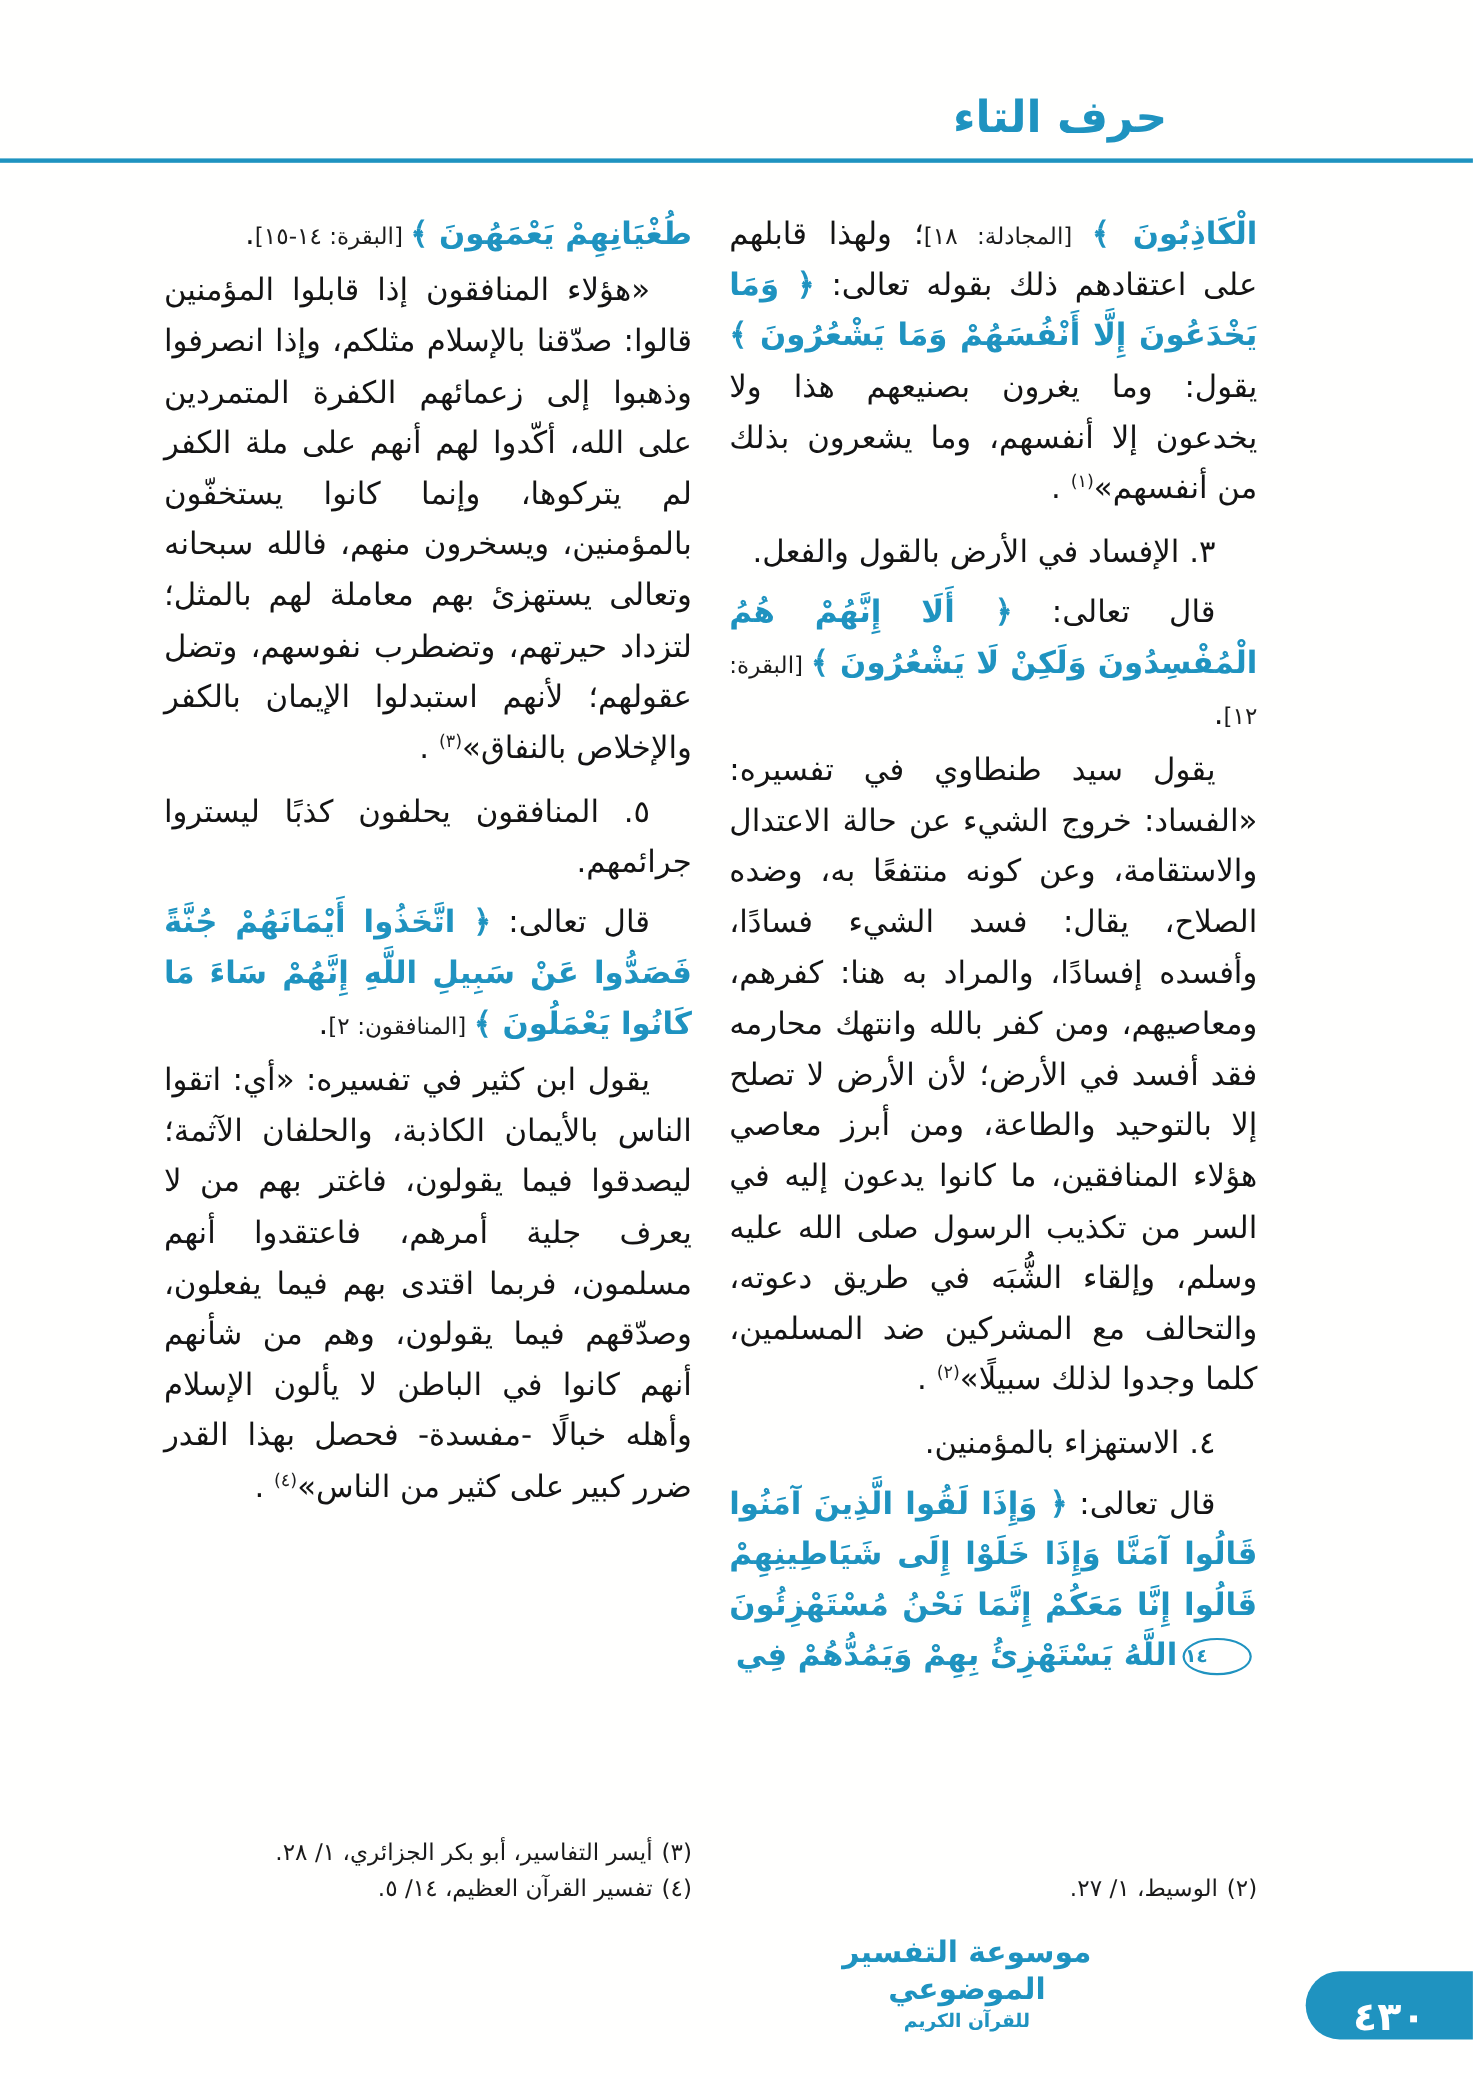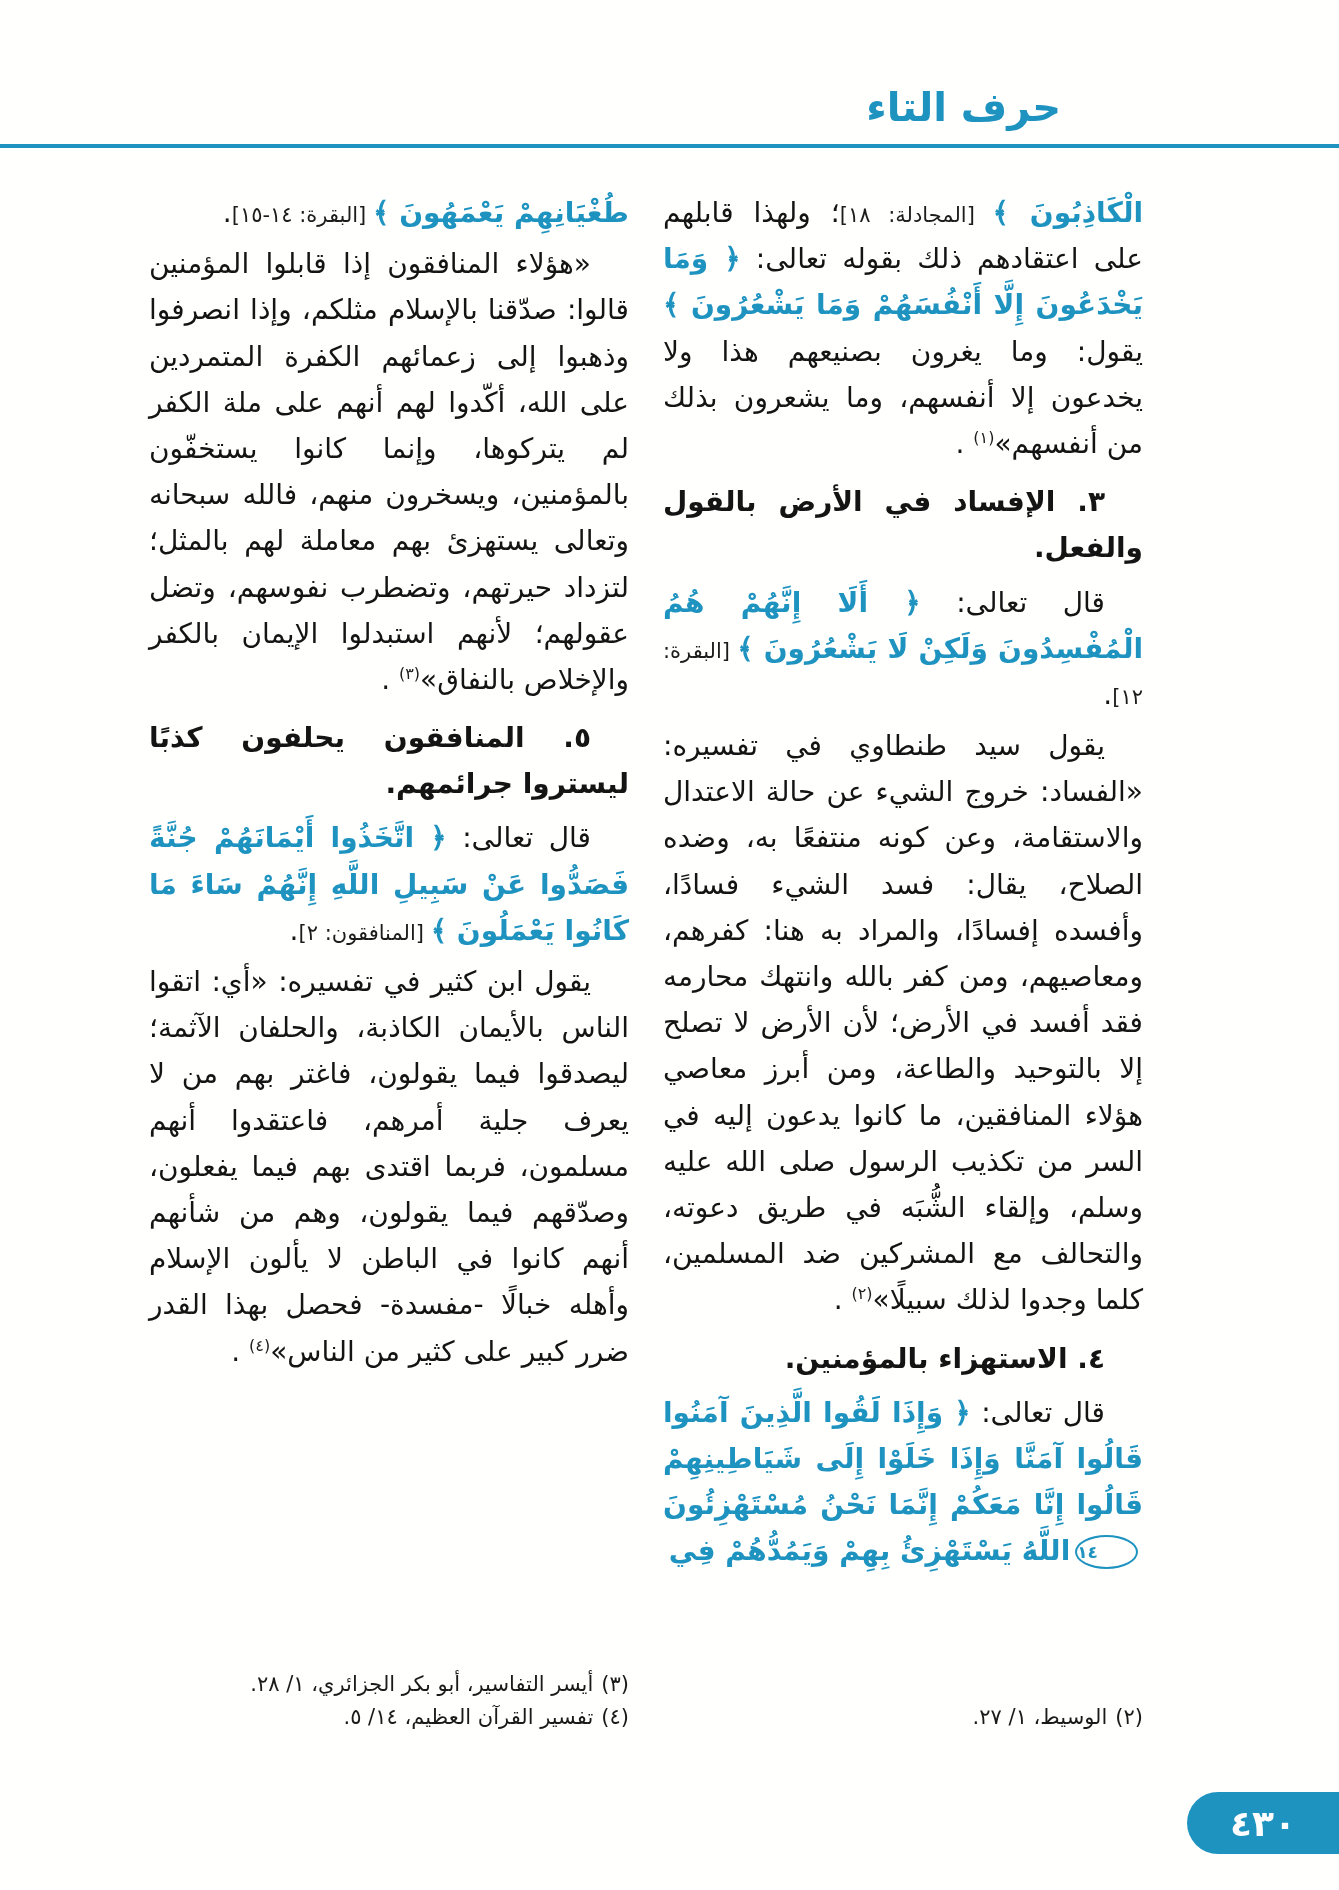--- a/index.html
+++ b/index.html
@@ -55,21 +55,21 @@
   }
   .col-body { flex: 0 0 auto; }
 
   p.block {
     font-size: 28px;
     line-height: 1.65;
     text-align: justify;
     margin-bottom: 5px;
   }
   p.block.indent { text-indent: 38px; }
-  p.block.heading { margin-top: 12px; margin-bottom: 8px; font-weight: bold; }
+  p.block.heading { margin-top: 12px; margin-bottom: 8px; font-weight: normal; }
 
   .run.body  { color: #141414; }
   .run.quran { color: var(--accent); font-weight: bold; }
   .run.ref   { color: #1c1c1c; font-size: 21px; font-weight: normal; }
   .run.fn    { color: #1c1c1c; font-size: 16px; vertical-align: super; font-weight: normal; }
   .run.ayah  {
     display: inline-block;
     min-width: 34px;
     height: 34px;
     line-height: 30px;
@@ -117,21 +117,21 @@
 
   .page-badge {
     position: absolute;
     bottom: 36px;
     right: 0;
     width: 152px;
     height: 62px;
     background: var(--accent);
     border-radius: 31px 0 0 31px;
     display: flex;
-    align-items: center;
+    align-items: flex-end;
     justify-content: center;
   }
   .page-badge span {
     color: #ffffff;
     font-size: 36px;
     font-weight: bold;
   }
 </style>
 </head>
 <body>
@@ -167,18 +167,22 @@
           <p class="block para indent"><span class="run body">يقول ابن كثير في تفسيره: «أي: اتقوا الناس بالأيمان الكاذبة، والحلفان الآثمة؛ ليصدقوا فيما يقولون، فاغتر بهم من لا يعرف جلية أمرهم، فاعتقدوا أنهم مسلمون، فربما اقتدى بهم فيما يفعلون، وصدّقهم فيما يقولون، وهم من شأنهم أنهم كانوا في الباطن لا يألون الإسلام وأهله خبالًا -مفسدة- فحصل بهذا القدر ضرر كبير على كثير من الناس»</span><span class="run fn">(٤)</span><span class="run body"> .</span></p>
         </div>
       <div class="footnotes">
           <div class="footnote"><span class="fn-num">(٣)</span><span class="fn-text">أيسر التفاسير، أبو بكر الجزائري، ١/ ٢٨.</span></div>
           <div class="footnote"><span class="fn-num">(٤)</span><span class="fn-text">تفسير القرآن العظيم، ١٤/ ٥.</span></div>
         </div>
     </section>
 
   </div>
 
+  <div class="emblem">
+    <div class="emblem-l1">موسوعة التفسير الموضوعي</div>
+    <div class="emblem-l2">للقرآن الكريم</div>
+  </div>
 
   <div class="page-badge">
     <span>٤٣٠</span>
   </div>
 
 </div>
 
 </body></html>

